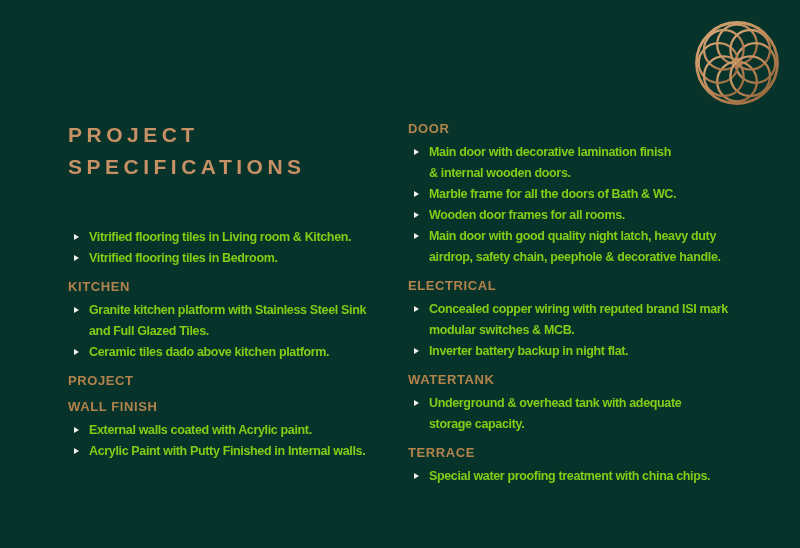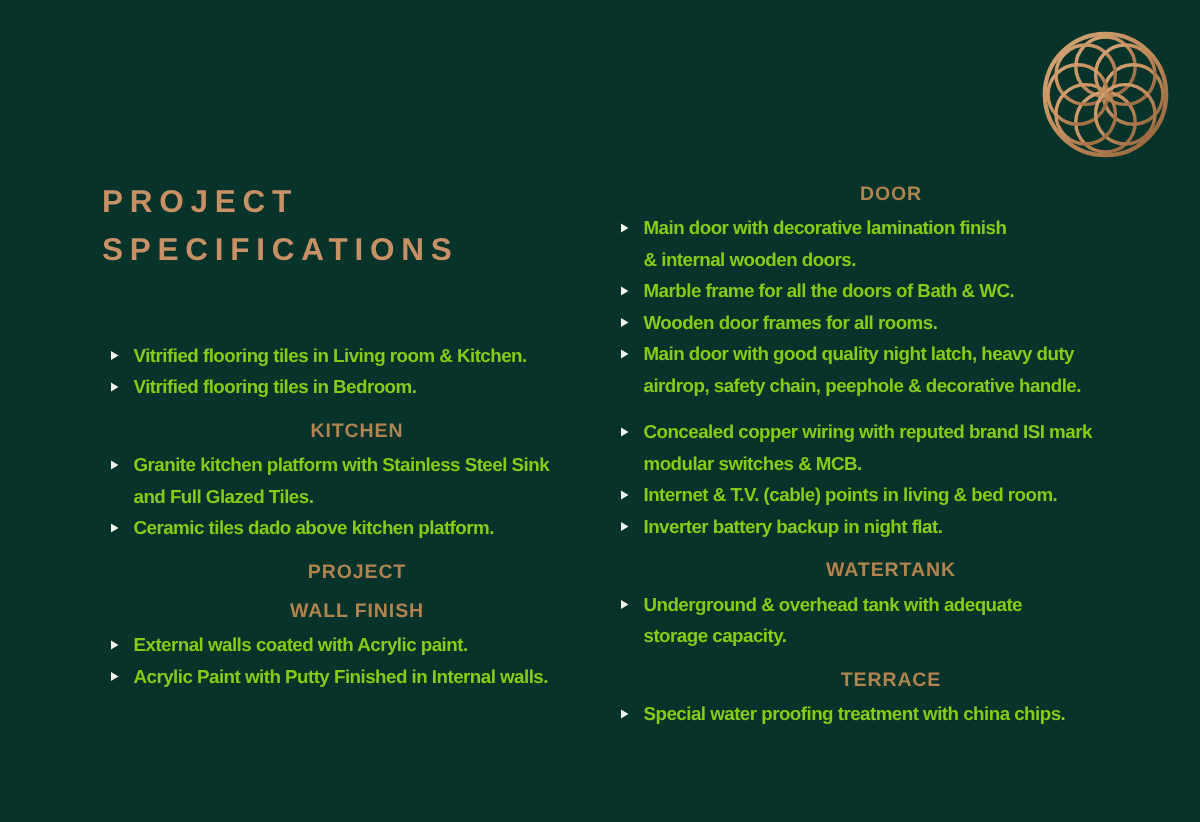--- a/index.html
+++ b/index.html
@@ -24,21 +24,20 @@
     line-height: 32px;
     margin: 0 0 44px 0;
   }
   .spec-section { margin-bottom: 10px; }
   .spec-heading {
     color: #B2834D;
     font-size: 13px; font-weight: bold;
     letter-spacing: 0.6px;
     line-height: 16px;
     margin: 0 0 5px 0;
-    text-align: center;
   }
   .spec-item {
     display: flex; align-items: flex-start;
     padding-left: 6px;
     line-height: 21px;
   }
   .bullet {
     flex: 0 0 auto;
     width: 0; height: 0;
     border-left: 5px solid #F2F1EC;
@@ -143,28 +142,25 @@
       <span class="item-text">Wooden door frames for all rooms.</span>
     </div>
     <div class="spec-item">
       <span class="bullet"></span>
       <span class="item-text">Main door with good quality night latch, heavy duty
 airdrop, safety chain, peephole &amp; decorative handle.</span>
     </div>
   </div>
 
   <div class="spec-section">
+    <h2 class="spec-heading">ELECTRICAL</h2>
     <div class="spec-item">
       <span class="bullet"></span>
       <span class="item-text">Concealed copper wiring with reputed brand ISI mark
 modular switches &amp; MCB.</span>
-    </div>
-    <div class="spec-item">
-      <span class="bullet"></span>
-      <span class="item-text">Internet &amp; T.V. (cable) points in living &amp; bed room.</span>
     </div>
     <div class="spec-item">
       <span class="bullet"></span>
       <span class="item-text">Inverter battery backup in night flat.</span>
     </div>
   </div>
 
   <div class="spec-section">
     <h2 class="spec-heading">WATERTANK</h2>
     <div class="spec-item">

